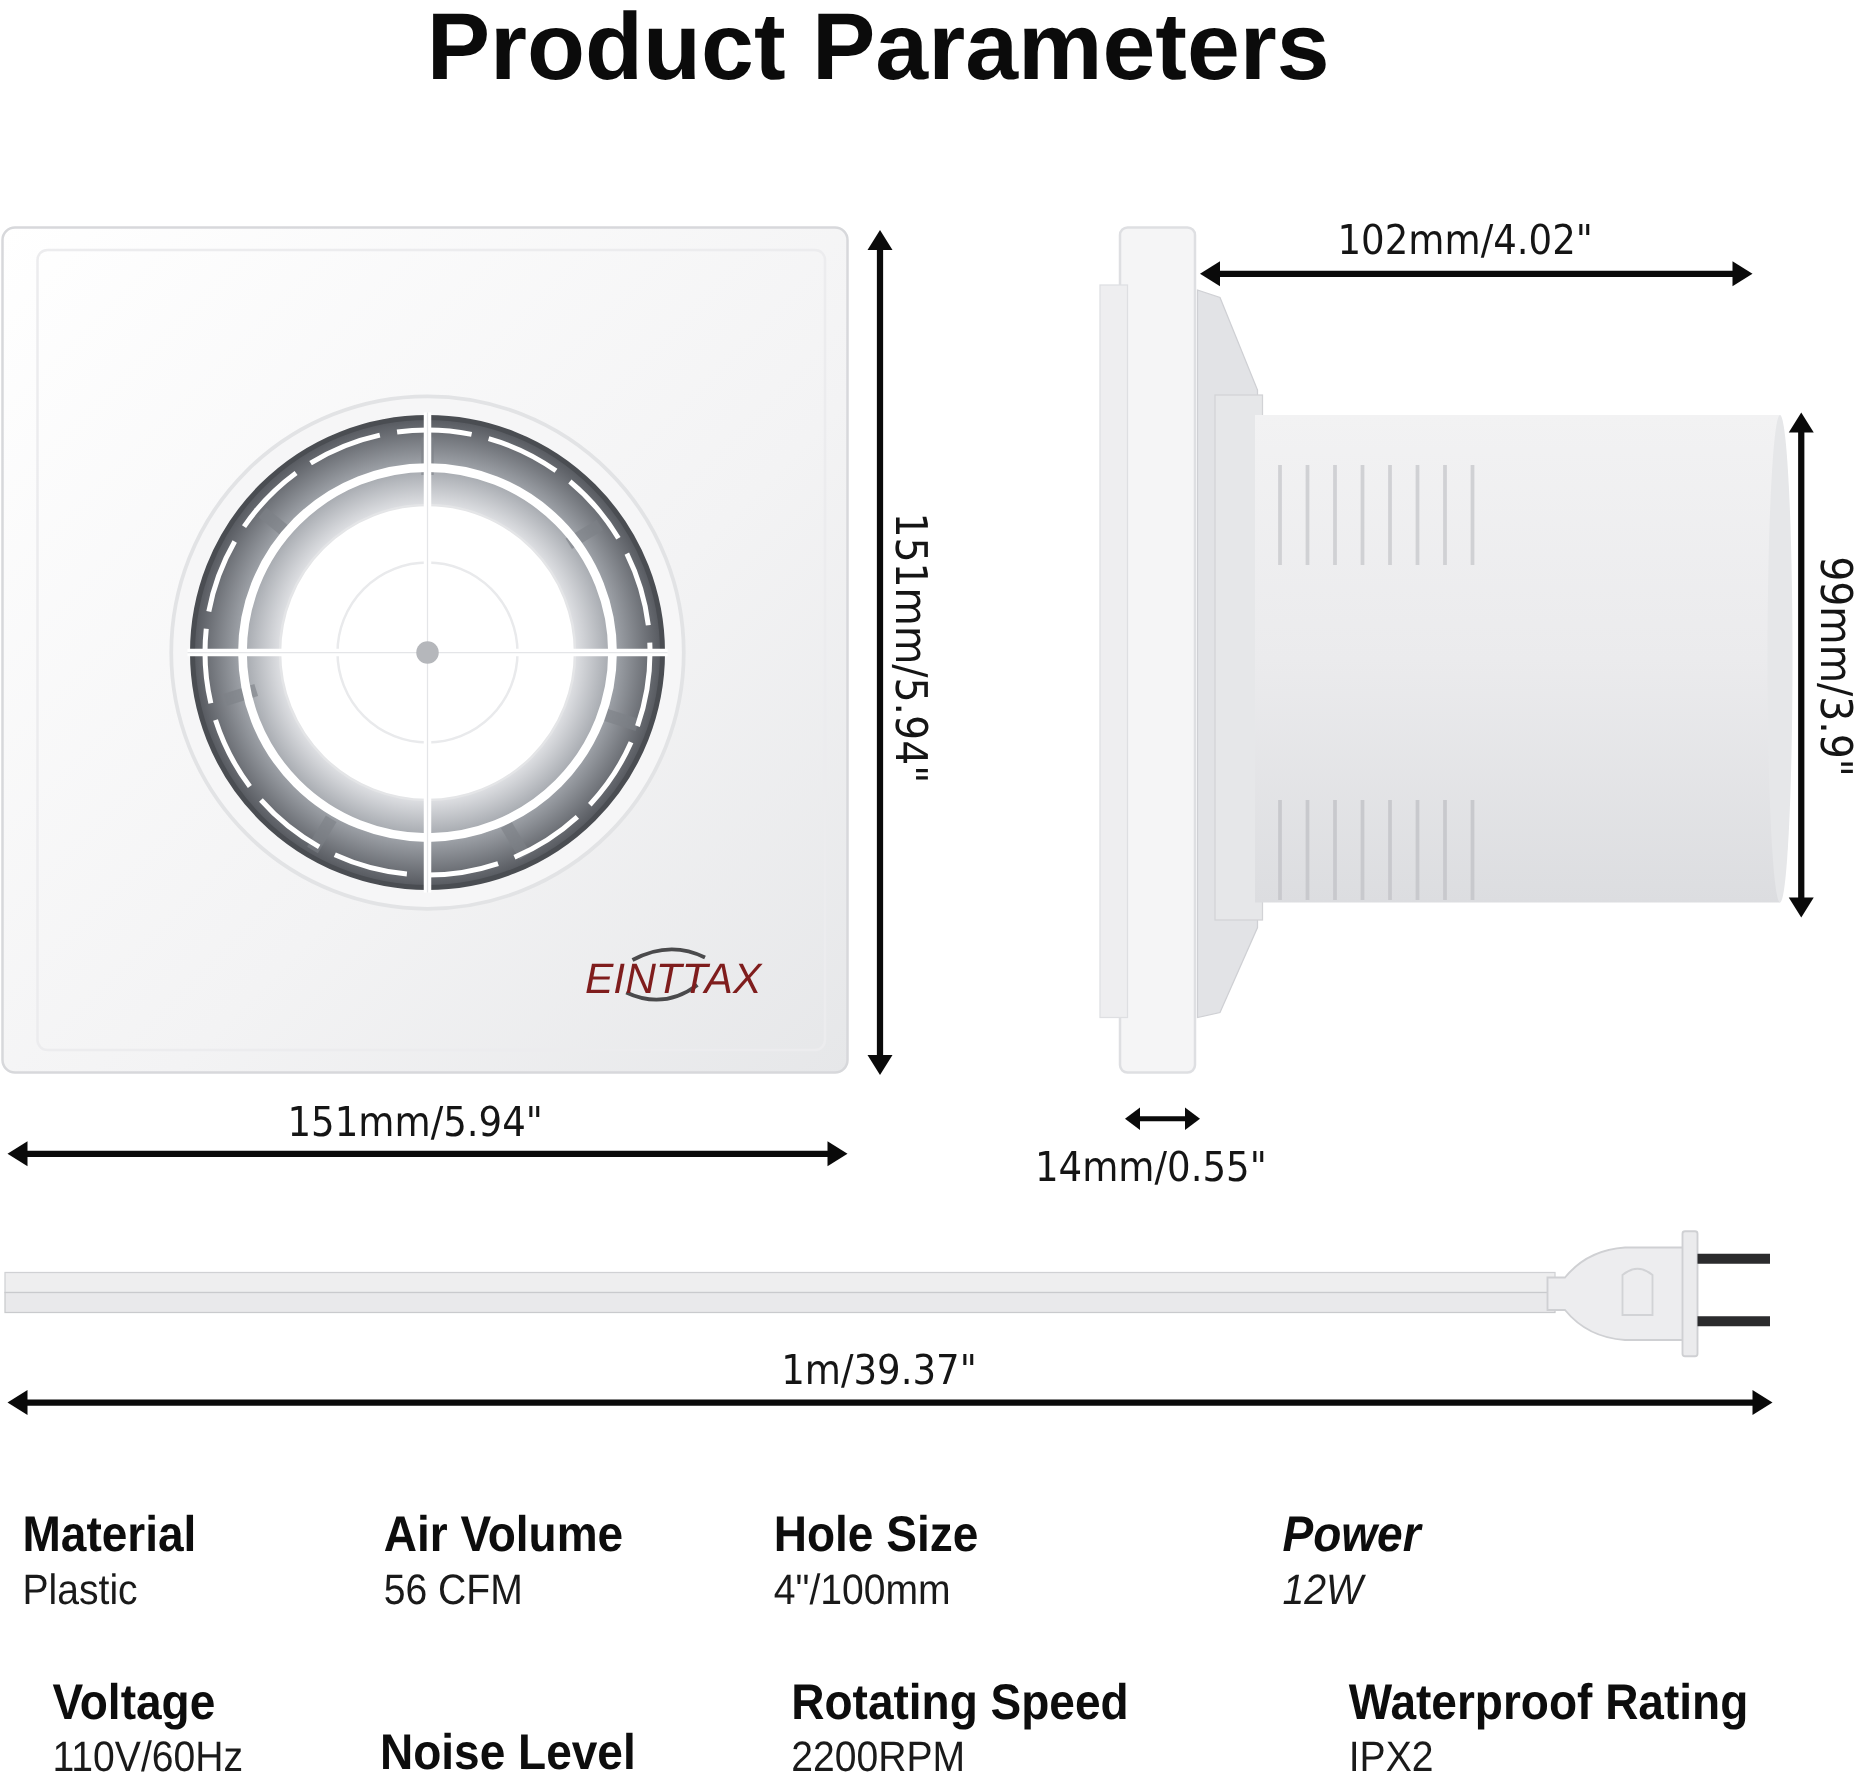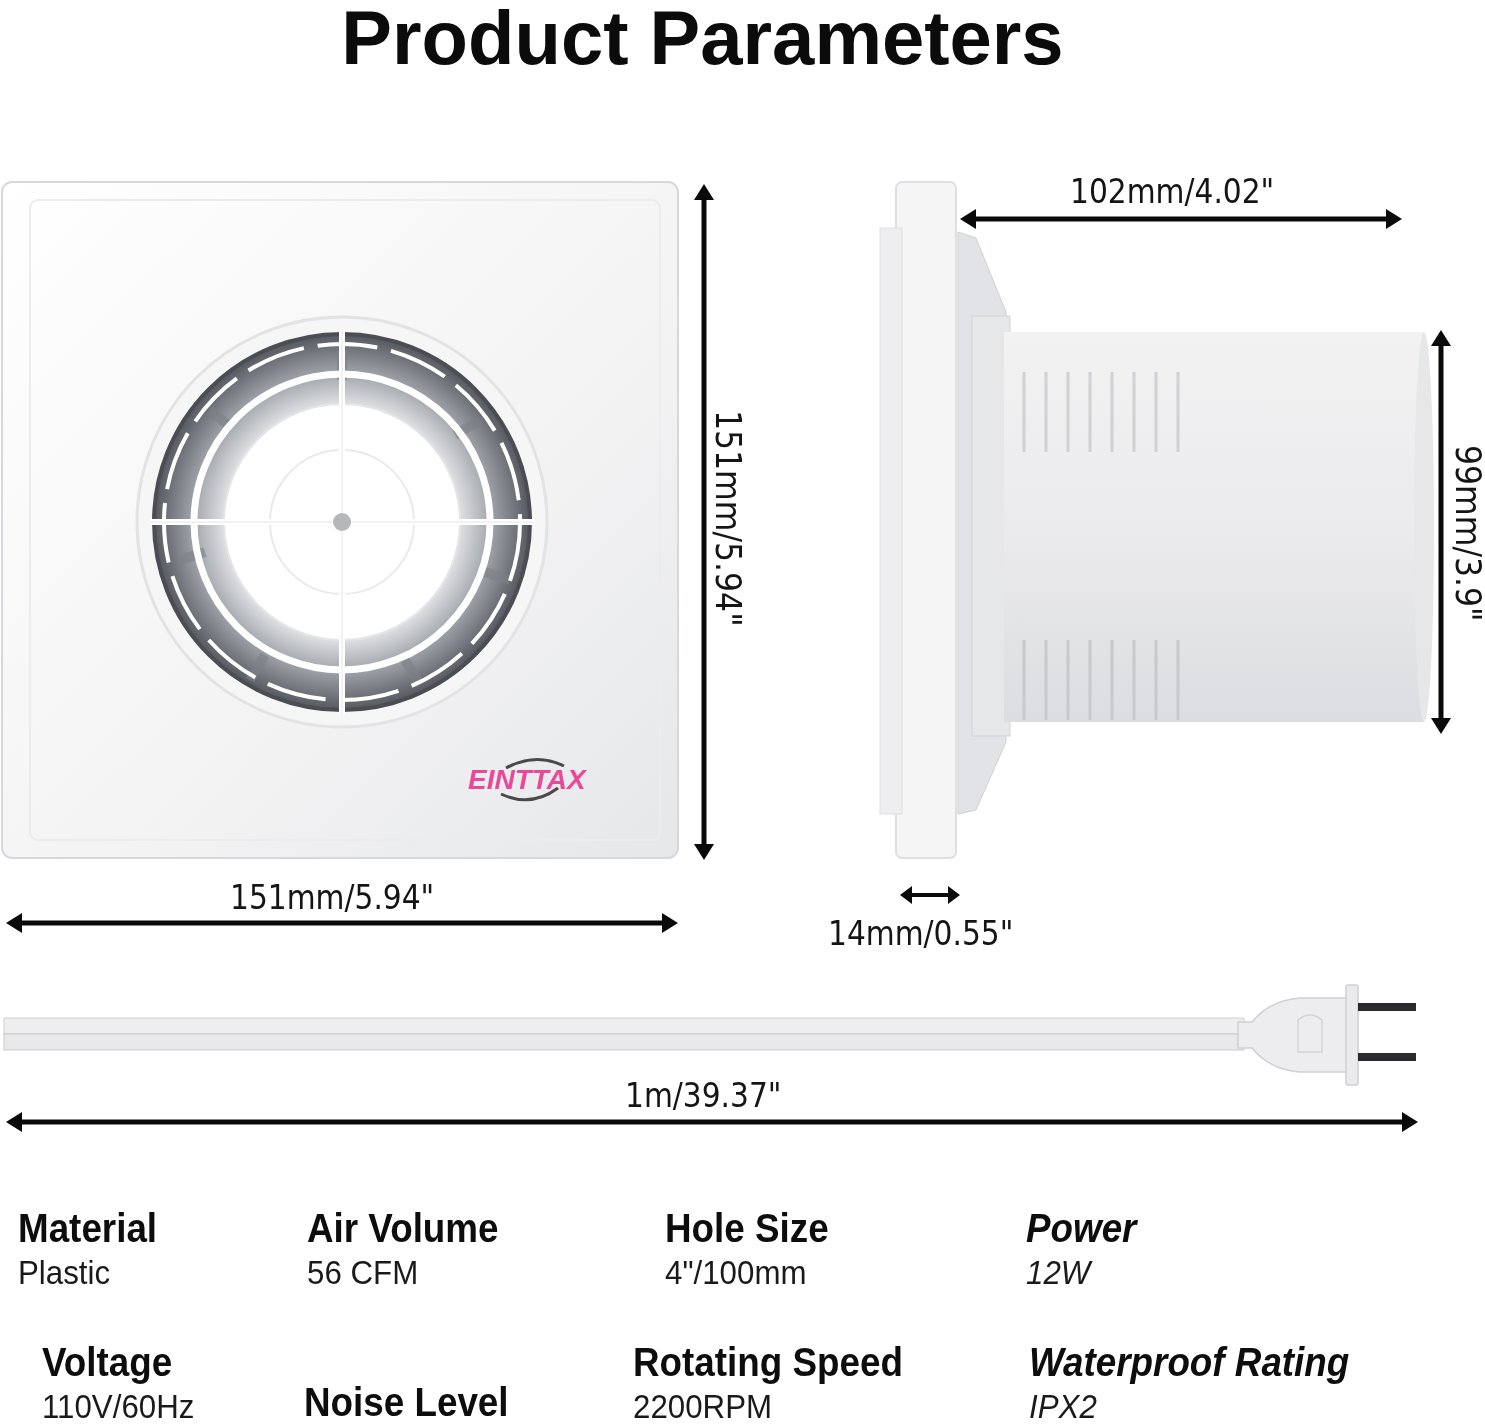--- a/index.html
+++ b/index.html
@@ -61,21 +61,21 @@
   <line x1="150" y1="342" x2="534" y2="342" stroke="#e4e5e8" stroke-width="1"></line>
 
   <circle cx="342" cy="342" r="9" fill="#b5b7bb"></circle>
 </svg>
 
 <div class="abs" style="left:466px;top:758px;width:145px;height:44px;">
   <svg width="145" height="44" style="left:0;top:0;" viewBox="0 0 145 44">
     <path d="M40 10 Q70 -6 98 8" fill="none" stroke="#4a4a4c" stroke-width="3"></path>
     <path d="M35 36 Q65 50 92 30" fill="none" stroke="#4a4a4c" stroke-width="3"></path>
   </svg>
-  <span class="abs" style="left:2px;top:6px;font-size:28px;font-weight:bold;font-style:italic;color:#ec4899;letter-spacing:0px;">EINTTAX</span>
+  <span class="abs" style="left:2px;top:6px;font-size:34px;font-weight:normal;font-style:italic;color:#7f1d1d;letter-spacing:0px;">EINTTAX</span>
 </div>
 
 <svg style="left:692px;top:184px;" width="24" height="676">
   <line x1="12" y1="10" x2="12" y2="666" stroke="#0a0a0a" stroke-width="5"></line>
   <polygon points="12,0 2,16 22,16" fill="#0a0a0a"></polygon>
   <polygon points="12,676 2,660 22,660" fill="#0a0a0a"></polygon>
 </svg>
 <div class="abs dim vtext" style="left:708px;top:410px;font-size:35px;">151mm/5.94"</div>
 
 <div class="abs dim" style="left:230px;top:878px;">151mm/5.94"</div>
@@ -168,38 +168,38 @@
 
 <div>
   <div class="abs" style="left:18px;top:1206px;">
     <div class="spec-label">Material</div>
     <div class="spec-value" style="margin-top:2px;">Plastic</div>
   </div>
   <div class="abs" style="left:307px;top:1206px;">
     <div class="spec-label">Air Volume</div>
     <div class="spec-value" style="margin-top:2px;">56 CFM</div>
   </div>
-  <div class="abs" style="left:665px;top:1206px;">
+  <div class="abs" style="left:619px;top:1206px;">
     <div class="spec-label">Hole Size</div>
     <div class="spec-value" style="margin-top:2px;">4"/100mm</div>
   </div>
   <div class="abs" style="left:1026px;top:1206px;font-style:italic;">
     <div class="spec-label">Power</div>
     <div class="spec-value" style="margin-top:2px;">12W</div>
   </div>
 
   <div class="abs" style="left:20px;top:1340px;margin-left:22px;">
     <div class="spec-label">Voltage</div>
     <div class="spec-value" style="margin-top:2px;">110V/60Hz</div>
   </div>
   <div class="abs" style="left:304px;top:1380px;">
     <div class="spec-label">Noise Level</div>
     <div class="spec-value" style="margin-top:2px;">34 dB</div>
   </div>
   <div class="abs" style="left:633px;top:1340px;">
     <div class="spec-label">Rotating Speed</div>
     <div class="spec-value" style="margin-top:2px;">2200RPM</div>
   </div>
-  <div class="abs" style="left:1029px;top:1340px;font-style:italic;">
+  <div class="abs" style="left:1079px;top:1340px;">
     <div class="spec-label">Waterproof Rating</div>
     <div class="spec-value" style="margin-top:2px;">IPX2</div>
   </div>
 </div>
 
 </body></html>

